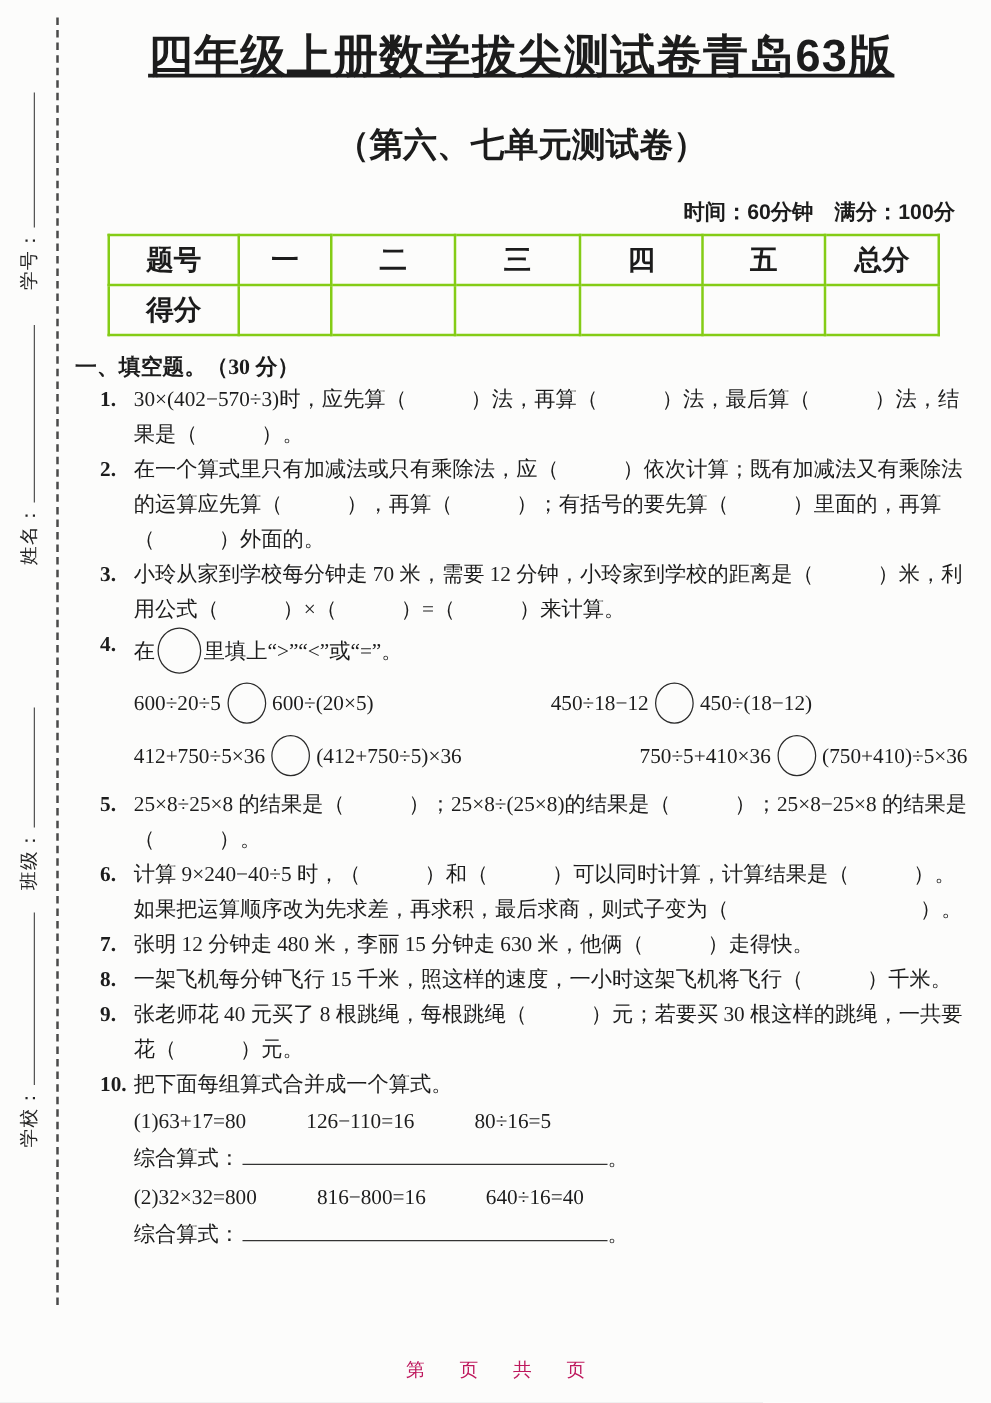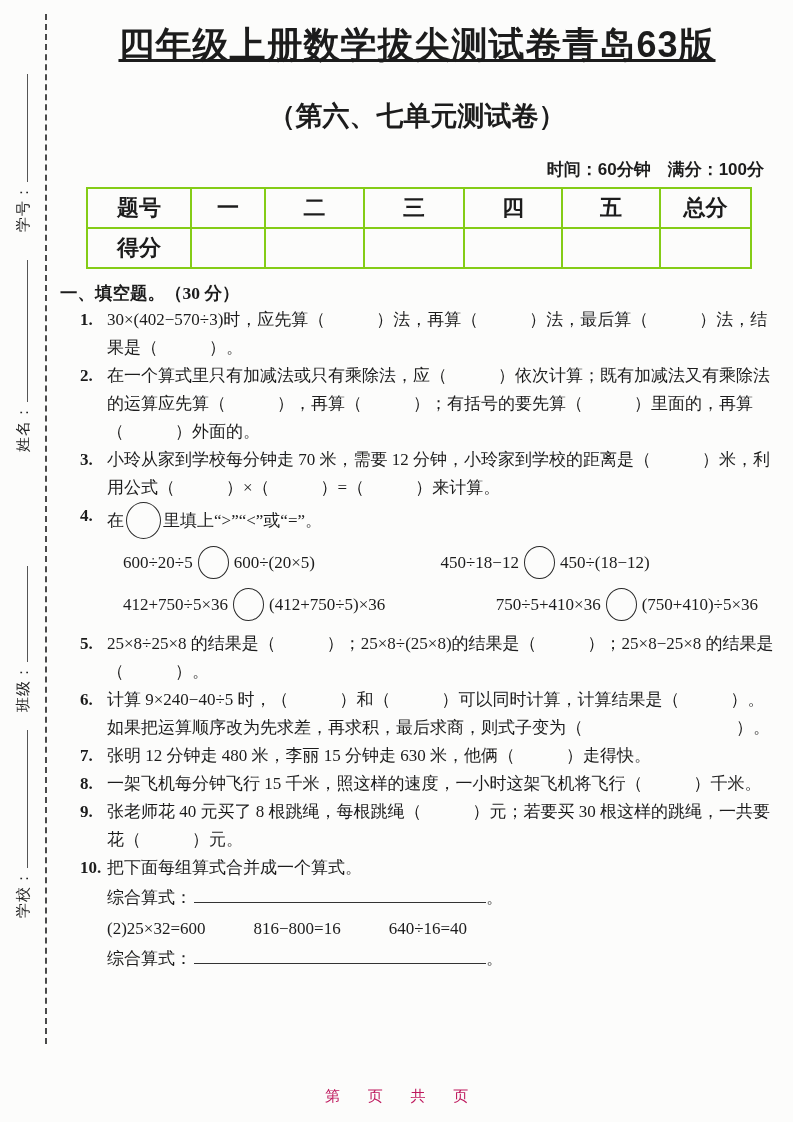--- a/index.html
+++ b/index.html
@@ -98,21 +98,21 @@
   .q4-intro { display:flex; align-items:center; }
   .circle {
     flex:none; display:inline-block;
     width:31px; height:33px;
     border:1.7px solid #2a2a2a;
     border-radius:50%;
     margin:0 5px;
     background:transparent;
   }
   .circle.big { width:35px; height:37px; margin:0 2px; }
-  .cmp-row { display:flex; margin:7px 16px 9px; }
+  .cmp-row { display:flex; margin:7px 0 9px; }
   .cmp { display:flex; align-items:center; white-space:nowrap; }
   .cmp-row.r1 .cmp { width:50%; }
   .cmp-row.r2 { justify-content:space-between; }
 
   .eq-row { display:flex; gap:48px; margin:1px 0; }
   .ans-row { margin:2px 0 3px; }
   .ans-line {
     display:inline-block;
     width:292px; height:14px;
     border-bottom:1.5px solid #333;
@@ -262,25 +262,30 @@
 
       <div class="q">
         <span class="qn">9.</span>
         <div class="qt">张老师花 40 元买了 8 根跳绳，每根跳绳（　　　）元；若要买 30 根这样的跳绳，一共要花（　　　）元。</div>
       </div>
 
       <div class="q">
         <span class="qn">10.</span>
         <div class="qt">
           <div>把下面每组算式合并成一个算式。</div>
+          <div class="eq-row">
+            <span>(1)63+17=80</span>
+            <span>126−110=16</span>
+            <span>80÷16=5</span>
+          </div>
           <div class="ans-row">
             <span>综合算式：</span><span class="ans-line"></span><span>。</span>
           </div>
           <div class="eq-row">
-            <span>(2)25×32=600</span>
+            <span>(2)32×32=800</span>
             <span>816−800=16</span>
             <span>640÷16=40</span>
           </div>
           <div class="ans-row">
             <span>综合算式：</span><span class="ans-line"></span><span>。</span>
           </div>
         </div>
       </div>
 
     </div>

